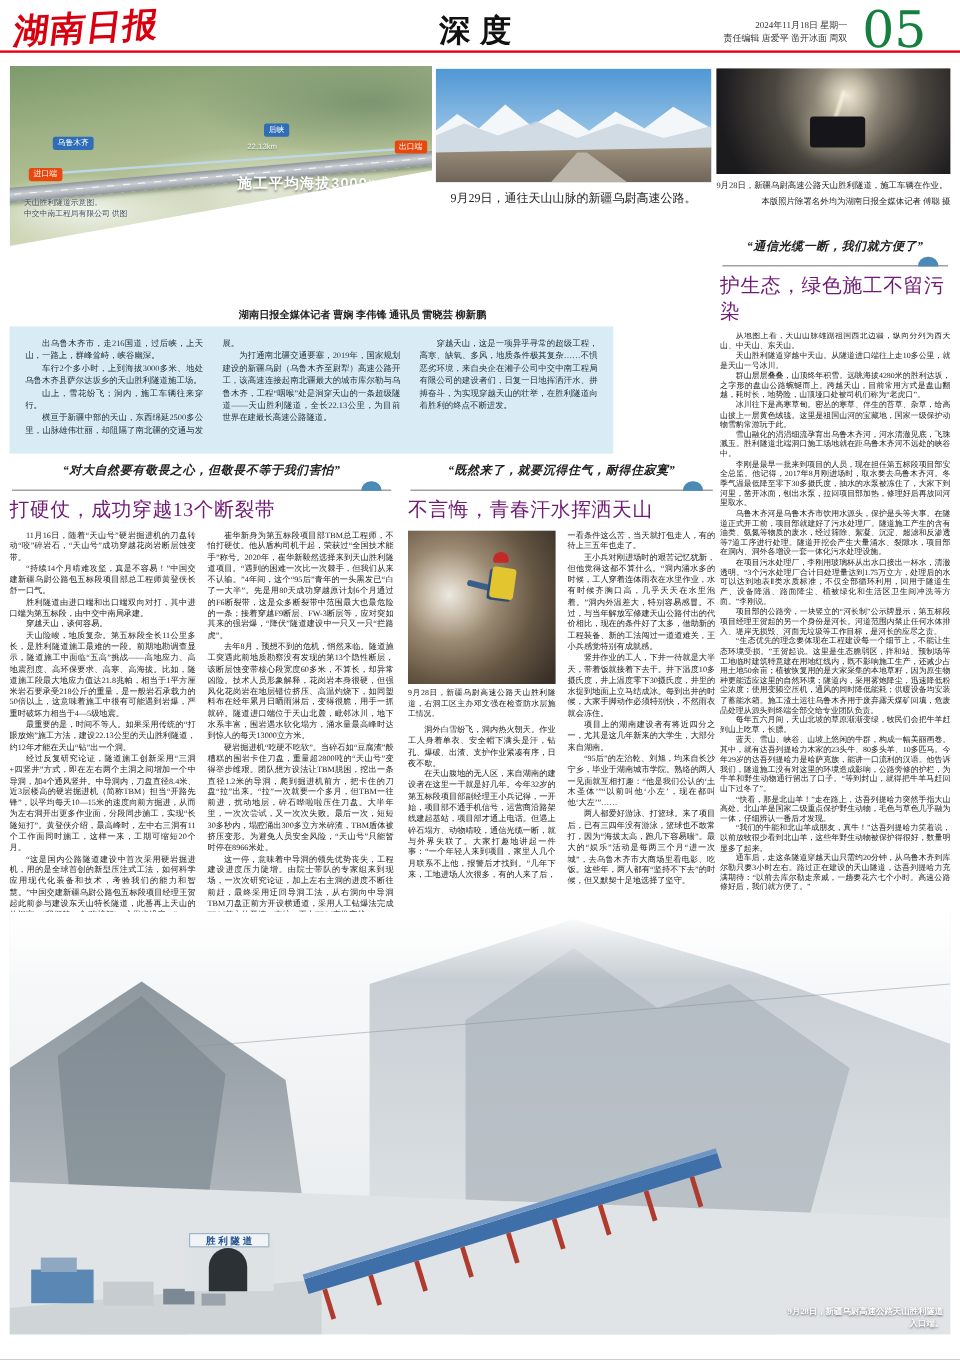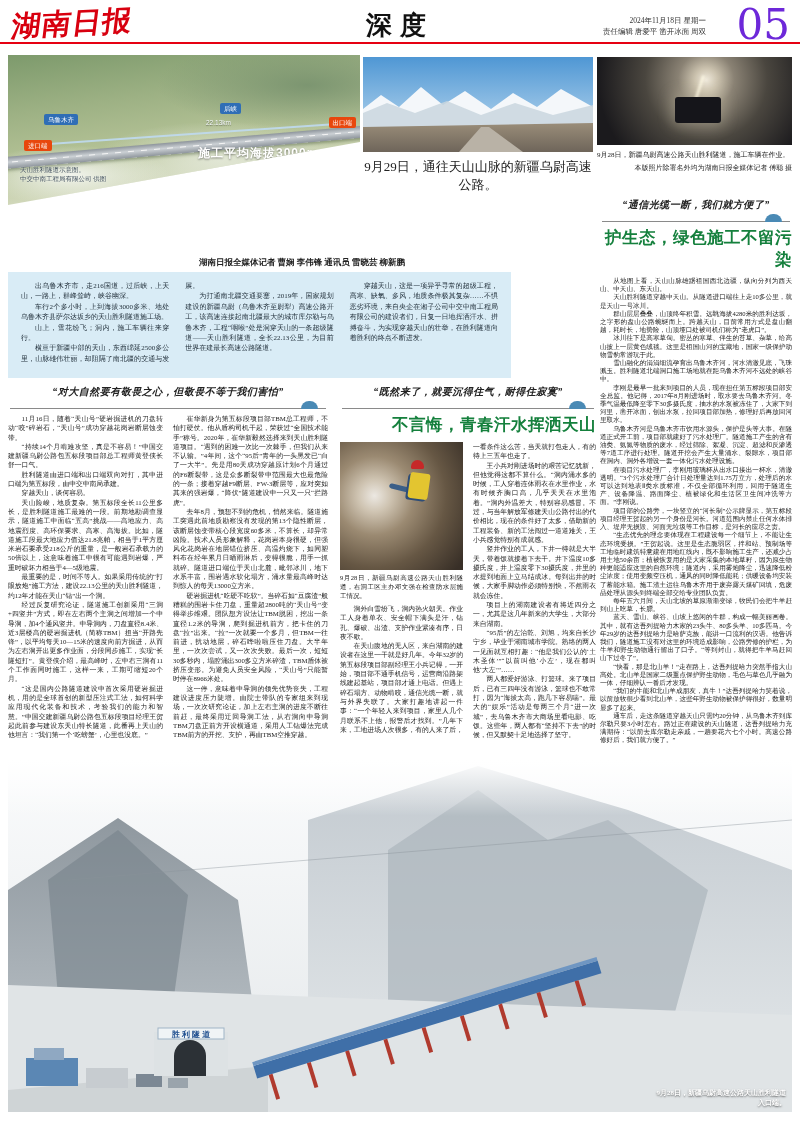--- a/index.html
+++ b/index.html
@@ -4,21 +4,21 @@
 <style>
 * { margin:0; padding:0; box-sizing:border-box; }
 body { background:#888; font-family:"Liberation Serif", serif; }
 .page { position:relative; width:800px; height:1133px; background:#fff; overflow:hidden; margin:0 auto; color:#1a1a1a; }
 
 
 .masthead { position:absolute; left:12px; top:4px; font-size:29px; font-weight:bold; color:#d8000f;
   transform:skewX(-10deg) rotate(-3deg); letter-spacing:1px; font-family:"DejaVu Serif",serif; }
 .section-title { position:absolute; left:300px; width:200px; top:8px; text-align:center; font-size:26px; font-weight:bold; letter-spacing:8px; color:#111; }
 .date-block { position:absolute; right:94px; top:15px; text-align:right; font-size:7.5px; line-height:11px; color:#333; }
-.page-num { position:absolute; right:10px; top:0px; font-size:42px; color:#6d28d9; font-family:"DejaVu Serif",serif; font-weight:normal; }
+.page-num { position:absolute; right:28px; top:0px; font-size:42px; color:#15803d; font-family:"DejaVu Serif",serif; font-weight:normal; }
 .red-rule { position:absolute; left:0; top:42px; width:800px; height:2px; background:#e60012; }
 
 
 .photo1 { position:absolute; left:8px; top:55px; width:352px; height:150px;
   clip-path:polygon(0 0,100% 0,100% 58%,0 100%);
   background:
    radial-gradient(ellipse 140px 42px at 18% 80%, rgba(244,246,240,.95) 0%, rgba(244,246,240,0) 70%),
    radial-gradient(ellipse 180px 55px at 60% 70%, rgba(232,236,223,.8) 0%, rgba(232,236,223,0) 70%),
    radial-gradient(ellipse 200px 60px at 85% 20%, rgba(120,146,110,.9) 0%, rgba(120,146,110,0) 75%),
    linear-gradient(172deg,#7d9a6c 0%,#9db184 30%,#b4c296 55%,#d8ddc3 80%,#eef0e4 100%); }
@@ -28,21 +28,21 @@
 .p1-road::after { content:""; position:absolute; left:0; top:5px; width:100%; height:1px;
   background:repeating-linear-gradient(90deg,#f4f4f4 0 6px,transparent 6px 13px); }
 .tag { position:absolute; font-size:6.5px; line-height:9px; color:#fff; padding:1px 4px; border-radius:2px; font-family:"Liberation Sans",sans-serif; }
 .tag-blue { background:#2f6eb6; } .tag-red { background:#e8470d; }
 .p1-length { position:absolute; left:198px; top:64px; color:#f4f8fb; font-size:6.5px; font-family:"Liberation Sans",sans-serif; text-shadow:0 1px 1px rgba(0,0,0,.4); }
 .p1-alt { position:absolute; left:190px; top:90px; color:#fff; font-weight:bold; font-size:12px; font-family:"Liberation Sans",sans-serif; text-shadow:0 1px 2px rgba(0,0,0,.45); letter-spacing:1px; }
 .p1-caption { position:absolute; left:12px; bottom:22px; font-size:6.5px; line-height:9px; color:#41505c; text-shadow:0 0 2px rgba(255,255,255,.8); }
 
 .photo2 { position:absolute; left:363px; top:57px; width:230px; height:95px; overflow:hidden; }
 .photo2 svg, .photo3 svg, .bottom-photo svg { display:block; }
-.photo2-caption { position:absolute; left:363px; top:158px; width:230px; font-size:13px; color:#222; text-align:center; }
+.photo2-caption { position:absolute; left:363px; top:158px; width:230px; font-size:10px; color:#222; text-align:center; }
 
 .photo3 { position:absolute; left:597px; top:57px; width:195px; height:88px;
   background:
    radial-gradient(circle at 56% 26%, #efe9db 0%, #cbc2ae 9%, #8a8274 22%, #4a463f 48%, #1b1a1d 85%);
 }
 .p3-machine { position:absolute; left:40%; top:45%; width:46px; height:26px; background:#15151a; border-radius:3px; box-shadow:0 0 14px 4px rgba(240,230,200,.25); }
 .p3-beam { position:absolute; left:52%; top:20%; width:3px; height:26px; background:rgba(255,250,230,.75); transform:rotate(18deg); filter:blur(1px); }
 .photo3-caption { position:absolute; left:597px; top:150px; width:195px; font-size:7px; line-height:10.5px; color:#222; text-align:justify; }
 .photo-credit { margin-top:2px; text-align:right; }
 
@@ -51,21 +51,21 @@
   letter-spacing:18px; text-indent:18px; color:#0c0c0c; font-family:"Liberation Sans",sans-serif; }
 .byline { position:absolute; left:8px; top:257px; width:588px; text-align:center; font-size:8.5px; font-weight:bold; color:#222; }
 .lead { position:absolute; left:8px; top:272px; width:503px; height:106px; background:#d9ecf6; padding:9px 13px;
   column-count:3; column-gap:16px; font-size:7px; line-height:10.4px; text-align:justify; overflow:hidden; color:#23313c; }
 .lead p { text-indent:2em; }
 
 
 .quote { text-align:center; font-size:10px; font-weight:bold; font-style:italic; color:#222; letter-spacing:.5px; }
 .rule { position:relative; border-bottom:1px solid #8a8a8a; margin:3px 2px 5px; height:7px; }
 .rule::after { content:""; position:absolute; right:8px; bottom:-1px; width:17px; height:8px; background:#4a8ab5; border-radius:9px 9px 0 0; }
-.subhead { text-align:right; font-size:16.5px; font-weight:bold; color:#15803d; margin-bottom:6px; letter-spacing:.5px; }
+.subhead { text-align:left; font-size:16.5px; font-weight:normal; color:#701a75; margin-bottom:6px; letter-spacing:.5px; }
 .article-body p { text-indent:2em; }
 
 
 .articles { position:absolute; left:8px; top:385px; width:588px; height:373px; display:flex; gap:12px; }
 .article-left { width:320px; }
 .article-mid { flex:1; }
 .body2 { column-count:2; column-gap:10px; font-size:6.8px; line-height:9.3px; text-align:justify; height:330px; overflow:hidden; color:#1c1c1c; }
 .figure { break-inside:avoid; margin-bottom:4px; }
 .fig-img { position:relative; width:100%; height:128px; overflow:hidden;
   background: radial-gradient(circle at 28% 42%, #ece8e2 0%, #cfc4b2 14%, #9b8a72 34%, #665744 62%, #382f27 95%); }
@@ -151,20 +151,21 @@
       <p>横亘于新疆中部的天山，东西绵延2500多公里，山脉雄伟壮丽，却阻隔了南北疆的交通与发展。</p>
       <p>为打通南北疆交通要塞，2019年，国家规划建设的新疆乌尉（乌鲁木齐至尉犁）高速公路开工，该高速连接起南北疆最大的城市库尔勒与乌鲁木齐，工程“咽喉”处是洞穿天山的一条超级隧道——天山胜利隧道，全长22.13公里，为目前世界在建最长高速公路隧道。</p>
       <p>穿越天山，这是一项异乎寻常的超级工程，高寒、缺氧、多风，地质条件极其复杂……不惧恶劣环境，来自央企在湘子公司中交中南工程局有限公司的建设者们，日复一日地挥洒汗水、拼搏奋斗，为实现穿越天山的壮举，在胜利隧道向着胜利的终点不断进发。</p>
     </div>
 
   <div class="articles">
 
     <div class="article-left">
       <div class="quote">“对大自然要有敬畏之心，但敬畏不等于我们害怕”</div>
       <div class="rule"></div>
+      <div class="subhead">打硬仗，成功穿越13个断裂带</div>
       <div class="body2 article-body">
           <p>11月16日，随着“天山号”硬岩掘进机的刀盘转动“咬”碎岩石，“天山号”成功穿越花岗岩断层蚀变带。</p>
           <p>“持续14个月啃难攻坚，真是不容易！”中国交建新疆乌尉公路包五标段项目部总工程师黄登侠长舒一口气。</p>
           <p>胜利隧道由进口端和出口端双向对打，其中进口端为第五标段，由中交中南局承建。</p>
           <p>穿越天山，谈何容易。</p>
           <p>天山险峻，地质复杂。第五标段全长11公里多长，是胜利隧道施工最难的一段。前期地勘调查显示，隧道施工中面临“五高”挑战——高地应力、高地震烈度、高环保要求、高寒、高海拔。比如，隧道施工段最大地应力值达21.8兆帕，相当于1平方厘米岩石要承受218公斤的重量，是一般岩石承载力的50倍以上，这意味着施工中很有可能遇到岩爆，严重时破坏力相当于4—5级地震。</p>
           <p>最重要的是，时间不等人。如果采用传统的“打眼放炮”施工方法，建设22.13公里的天山胜利隧道，约12年才能在天山“钻”出一个洞。</p>
           <p>经过反复研究论证，隧道施工创新采用“三洞+四竖井”方式，即在左右两个主洞之间增加一个中导洞，加4个通风竖井。中导洞内，刀盘直径8.4米、近3层楼高的硬岩掘进机（简称TBM）担当“开路先锋”，以平均每天10—15米的速度向前方掘进，从而为左右洞开出更多作业面，分段同步施工，实现“长隧短打”。黄登侠介绍，最高峰时，左中右三洞有11个工作面同时施工，这样一来，工期可缩短20个月。</p>
           <p>“这是国内公路隧道建设中首次采用硬岩掘进机，用的是全球首创的新型压注式工法，如何科学应用现代化装备和技术，考验我们的能力和智慧。”中国交建新疆乌尉公路包五标段项目经理王贺起此前参与建设东天山特长隧道，此番再上天山的他坦言：“我们第一个‘吃螃蟹’，心里也没底。”</p>
           <p>崔华新身为第五标段项目部TBM总工程师，不怕打硬仗。他从盾构司机干起，荣获过“全国技术能手”称号。2020年，崔华新毅然选择来到天山胜利隧道项目。“遇到的困难一次比一次棘手，但我们从来不认输。”4年间，这个“95后”青年的一头黑发已“白了一大半”。先是用80天成功穿越原计划6个月通过的F6断裂带，这是众多断裂带中范围最大也最危险的一条；接着穿越F9断层、FW-3断层等，应对突如其来的强岩爆，“降伏”隧道建设中一只又一只“拦路虎”。</p>

